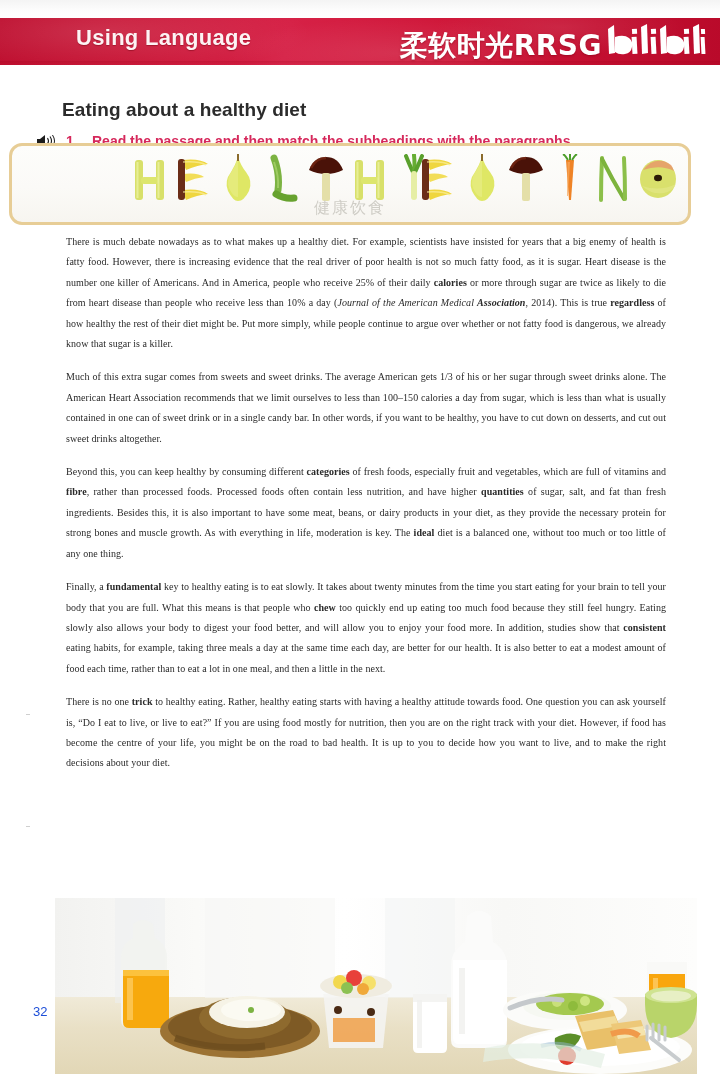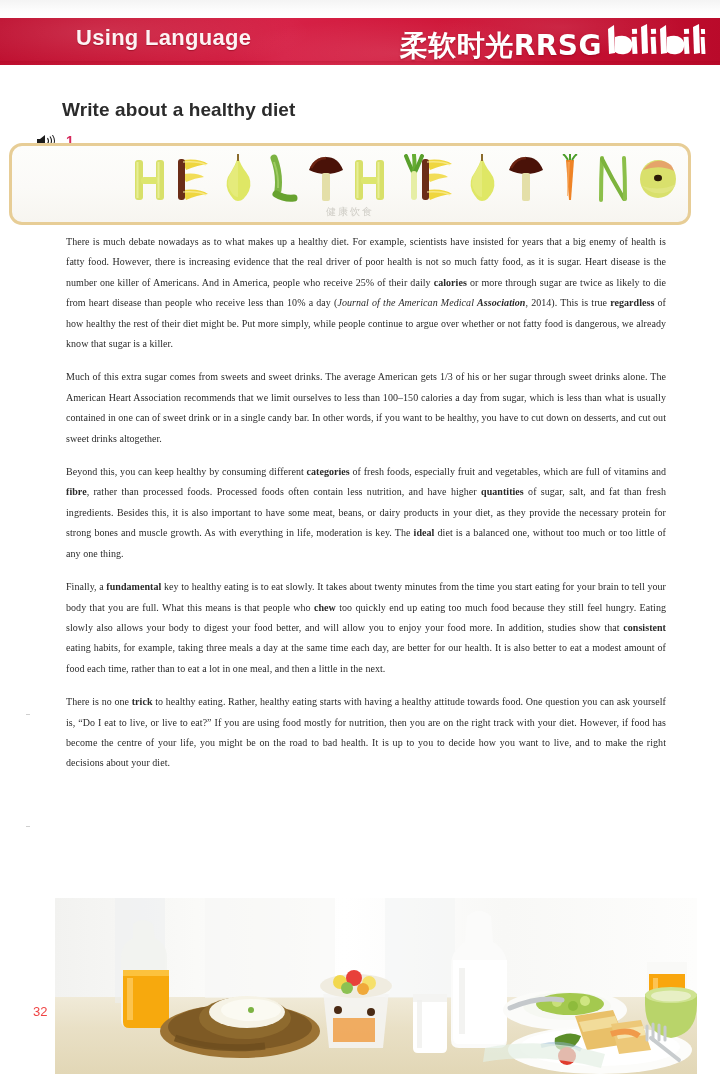--- a/index.html
+++ b/index.html
@@ -160,21 +160,21 @@
     margin-right: 4px;
   }
   .glyph svg { display: block; }
   .pic-caption {
     position: absolute;
     left: 0;
     right: 0;
     bottom: 3px;
     text-align: center;
     font-family: "DejaVu Sans", sans-serif;
-    font-size: 10px;
+    font-size: 16px;
     color: #cfcdc6;
     letter-spacing: 2px;
   }
 
   
   .passage {
     position: absolute;
     left: 66px;
     top: 232px;
     width: 600px;
@@ -217,21 +217,21 @@
   }
   .photo svg { position: absolute; left: 0; top: 0; }
 
   
   .page-number {
     position: absolute;
     left: 33px;
     top: 1004px;
     font-family: "Liberation Sans", sans-serif;
     font-size: 13px;
-    color: #ef4444;
+    color: #1d4ed8;
   }
 
   
   .margin-mark {
     position: absolute;
     left: 26px;
     width: 4px;
     height: 1px;
     background: #cfcfcf;
   }
@@ -271,32 +271,33 @@
 
           <path d="M87 4 L93 1 L94 30 L88 31 Z"></path>
 
           <rect x="95" y="14" width="4" height="17" transform="rotate(-3 97 22)"></rect>
           <rect x="95" y="6" width="4" height="5" transform="rotate(-3 97 8)"></rect>
         </g>
       </svg>
     </div>
   </div>
 
-  <div class="section-heading">Write about a healthy diet</div>
+  <div class="section-heading">Eating about a healthy diet</div>
 
   <div class="ex-row">
     <span class="speaker-icon">
       <svg viewBox="0 0 20 14" width="20" height="14" aria-hidden="true">
         <path d="M1 5 h3 L9 1 v12 L4 9 H1 Z" fill="#1c1c1c"></path>
         <path d="M11.5 4 q2 3 0 6" stroke="#1c1c1c" stroke-width="1.1" fill="none"></path>
         <path d="M14 2.5 q3 4.5 0 9" stroke="#1c1c1c" stroke-width="1.1" fill="none"></path>
         <path d="M16.5 1 q4 6 0 12" stroke="#1c1c1c" stroke-width="1" fill="none"></path>
       </svg>
     </span>
     <span class="ex-number">1</span>
+    <span class="ex-text">Read the passage and then match the subheadings with the paragraphs.</span>
   </div>
 
   <div class="pic-box">
 
     <div class="food-word w1">
       <span class="glyph">
         <svg viewBox="0 0 40 50" width="40" height="50">
           <rect x="5" y="6" width="8" height="40" rx="3" fill="#d8e06a"></rect>
           <rect x="26" y="6" width="8" height="40" rx="3" fill="#d8e06a"></rect>
           <rect x="11" y="23" width="18" height="7" rx="3" fill="#dde66e"></rect>

